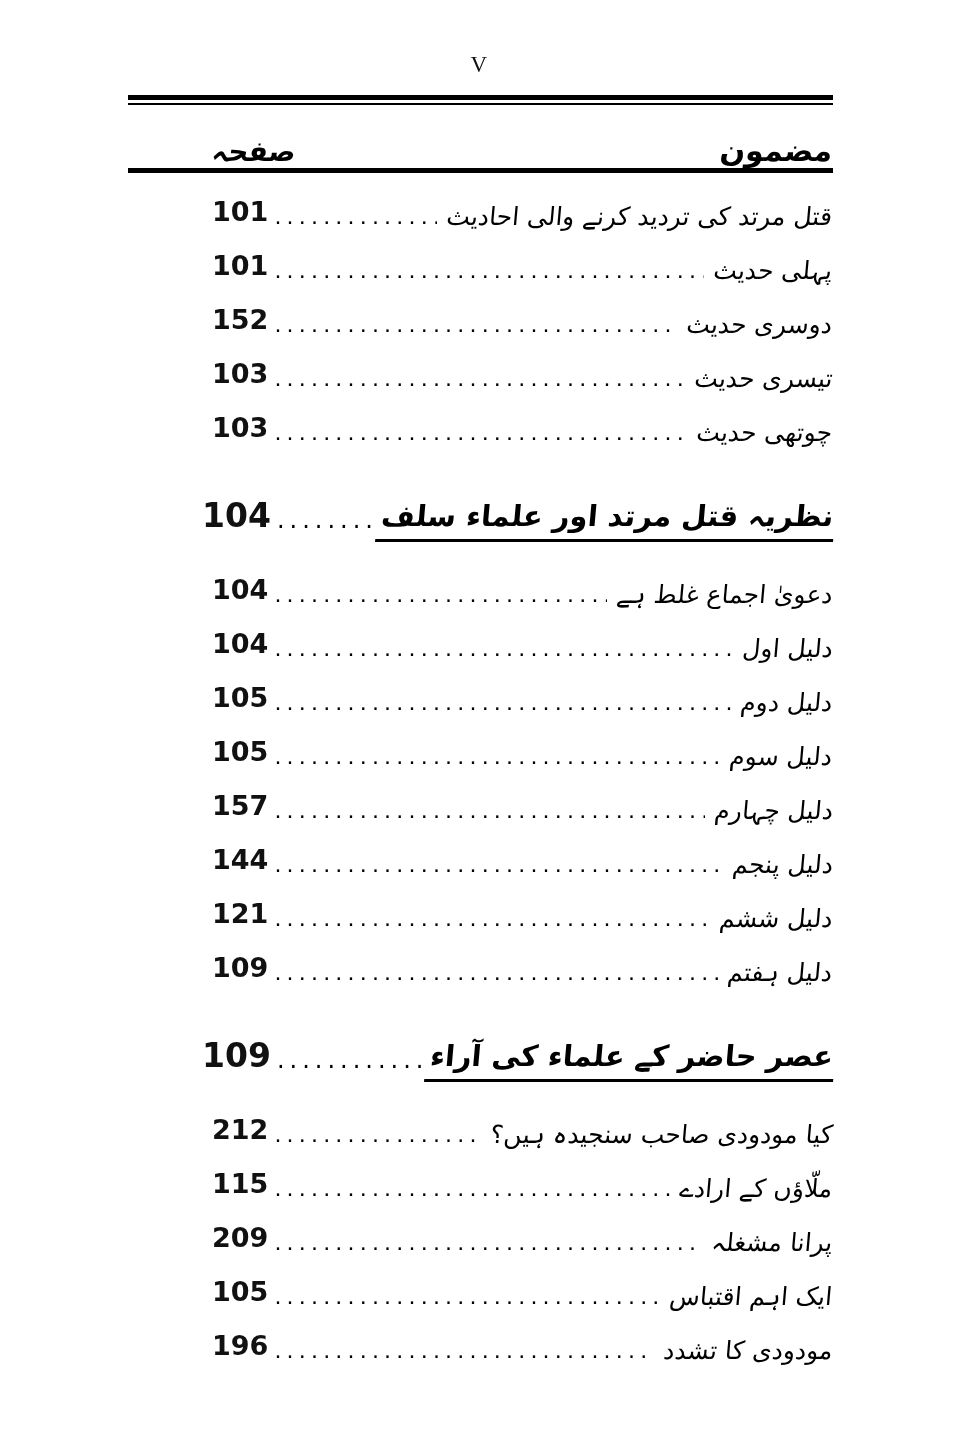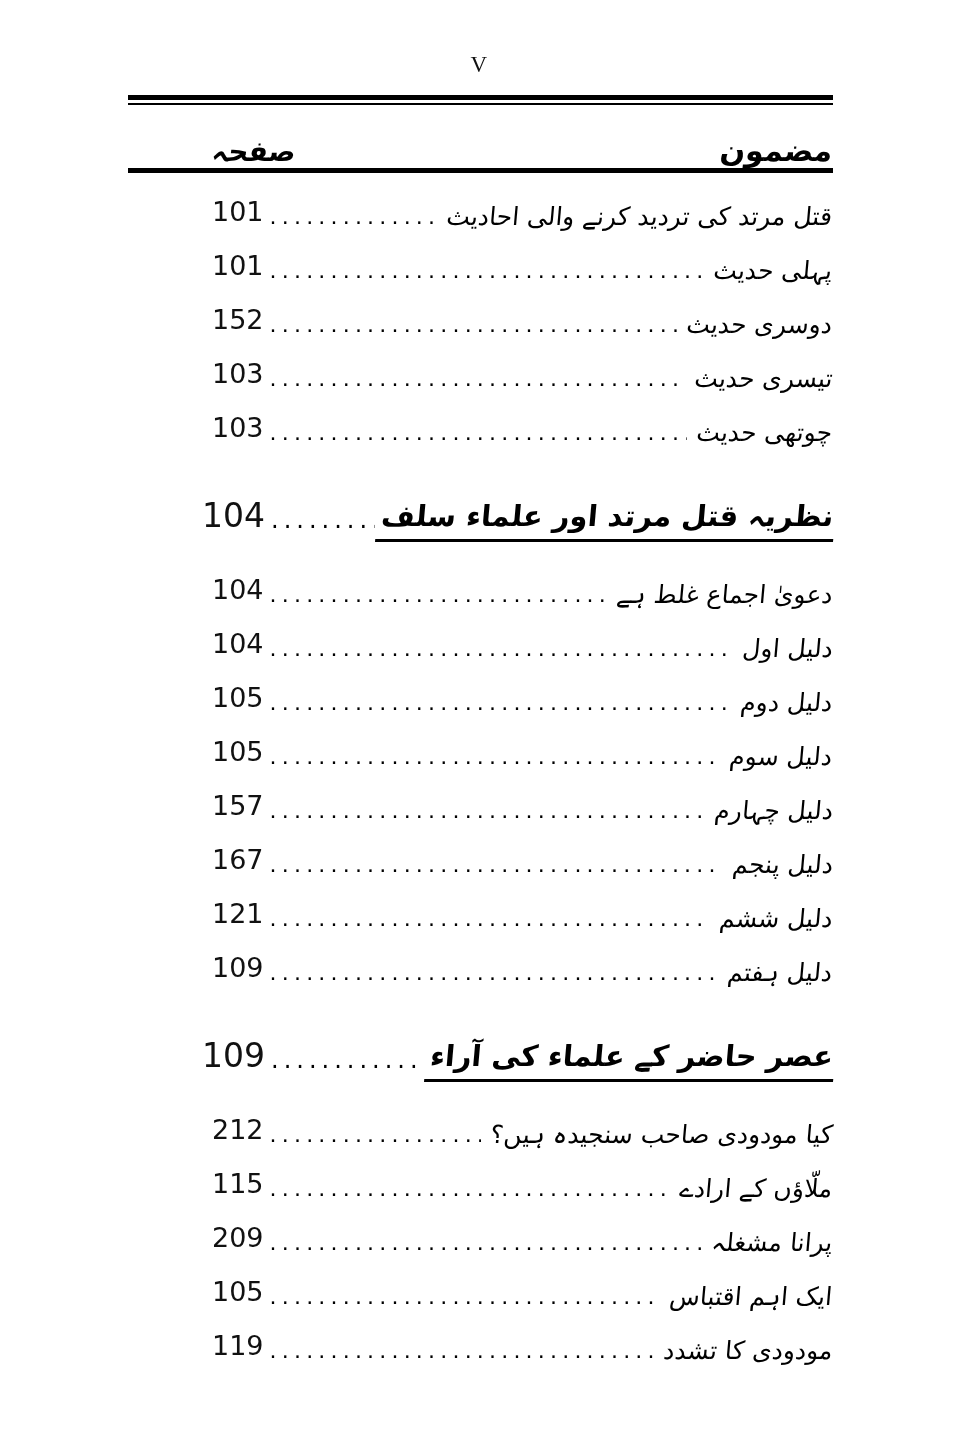--- a/index.html
+++ b/index.html
@@ -109,21 +109,21 @@
     width: 100%;
     height: 54px;
     position: relative;
   }
   .entry.heading { height: 66px; }
 
   .entry .pageno {
     flex: 0 0 auto;
     font-family: "DejaVu Sans", "Liberation Sans", sans-serif;
     font-size: 27px;
-    font-weight: 400;
+    font-weight: 700;
     color: #111;
     padding-left: 84px;
     padding-right: 6px;
     line-height: 1;
     padding-bottom: 9px;
     white-space: nowrap;
   }
   .entry.heading .pageno {
     font-size: 33px;
     padding-left: 74px;
@@ -259,21 +259,21 @@
         <div class="pageno">105</div>
         <div class="leader"></div>
         <div class="title">دلیل سوم</div>
       </div>
       <div class="entry">
         <div class="pageno">157</div>
         <div class="leader"></div>
         <div class="title">دلیل چہارم</div>
       </div>
       <div class="entry">
-        <div class="pageno">167</div>
+        <div class="pageno">144</div>
         <div class="leader"></div>
         <div class="title">دلیل پنجم</div>
       </div>
       <div class="entry">
         <div class="pageno">121</div>
         <div class="leader"></div>
         <div class="title">دلیل ششم</div>
       </div>
       <div class="entry">
         <div class="pageno">109</div>
@@ -301,19 +301,19 @@
         <div class="pageno">209</div>
         <div class="leader"></div>
         <div class="title">پرانا مشغلہ</div>
       </div>
       <div class="entry">
         <div class="pageno">105</div>
         <div class="leader"></div>
         <div class="title">ایک اہم اقتباس</div>
       </div>
       <div class="entry">
-        <div class="pageno">119</div>
+        <div class="pageno">196</div>
         <div class="leader"></div>
         <div class="title">مودودی کا تشدد</div>
       </div>
     </div>
 
 </div>
 
 </body></html>

